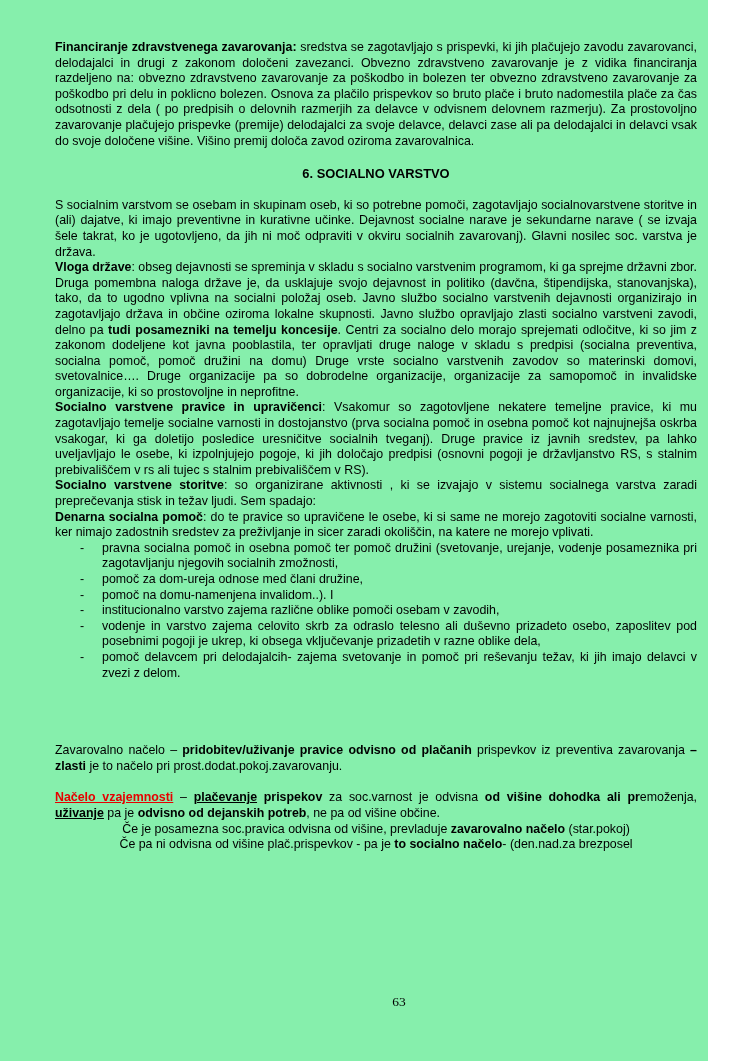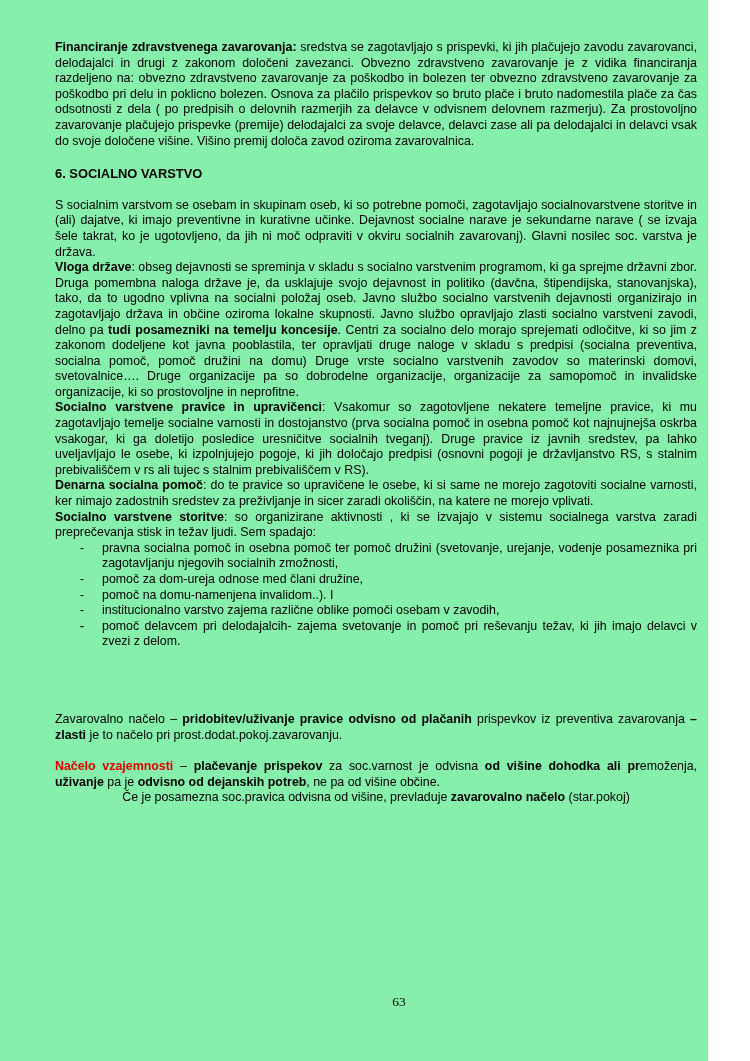--- a/index.html
+++ b/index.html
@@ -23,40 +23,40 @@
   }
   .doc-body p {
     margin: 0;
     text-align: justify;
   }
   .doc-body p.no-justify { text-align: center; }
   .doc-body h2 {
     font-size: 12.9px;
     font-weight: bold;
     margin: 17px 0 16px 0;
-    text-align: left;
+    text-align: center;
   }
   .doc-body ul {
     list-style: none;
     margin: 0;
     padding: 0;
   }
   .doc-body li {
     position: relative;
     padding-left: 47px;
     text-align: justify;
   }
   .doc-body li .dash {
     position: absolute;
     left: 25px;
     top: 0;
   }
   .spacer { width: 100%; }
   .b { font-weight: bold; }
-  .u { }
+  .u { text-decoration: underline; }
   .r { color: #e60000; }
   .page-footer {
     position: absolute;
     top: 994px;
     left: 0;
     width: 750px;
     text-align: center;
     font-family: "Liberation Serif", "DejaVu Serif", serif;
     font-size: 13.5px;
     color: #000000;
@@ -66,32 +66,33 @@
 </head>
 <body>
 
 <div class="page">
   <div class="doc-body">
       <p><span class="b">Financiranje zdravstvenega zavarovanja:</span><span>  sredstva se zagotavljajo  s prispevki, ki jih plačujejo zavodu zavarovanci, delodajalci in drugi z zakonom določeni   zavezanci. Obvezno zdravstveno zavarovanje je z vidika financiranja razdeljeno na: obvezno zdravstveno zavarovanje za poškodbo in bolezen ter obvezno zdravstveno zavarovanje za poškodbo pri delu in poklicno bolezen. Osnova za plačilo prispevkov   so bruto plače i bruto nadomestila plače   za čas odsotnosti z dela ( po predpisih o   delovnih razmerjih za delavce v   odvisnem delovnem   razmerju). Za prostovoljno zavarovanje plačujejo prispevke (premije) delodajalci za svoje delavce, delavci zase ali pa delodajalci in delavci   vsak do svoje določene višine. Višino premij določa zavod oziroma zavarovalnica.</span></p>
       <h2><span class="b">6. SOCIALNO VARSTVO</span></h2>
       <p><span> S socialnim varstvom se   osebam in skupinam oseb, ki so potrebne pomoči, zagotavljajo socialnovarstvene storitve in (ali) dajatve, ki imajo preventivne in kurativne učinke. Dejavnost socialne narave   je sekundarne narave ( se izvaja šele takrat, ko je ugotovljeno, da jih ni moč odpraviti   v okviru socialnih zavarovanj). Glavni nosilec soc. varstva je država.</span></p>
       <p><span class="b">Vloga države</span><span>:   obseg dejavnosti se spreminja v skladu s socialno varstvenim programom, ki ga sprejme državni zbor. Druga pomembna naloga države je, da   usklajuje svojo   dejavnost in politiko (davčna, štipendijska, stanovanjska), tako, da to ugodno vplivna na socialni položaj oseb. Javno službo socialno varstvenih   dejavnosti organizirajo   in zagotavljajo   država in občine oziroma lokalne skupnosti. Javno službo opravljajo zlasti   socialno varstveni zavodi, delno pa </span><span class="b">tudi posamezniki na temelju koncesije</span><span>. Centri za socialno delo   morajo sprejemati odločitve, ki so jim   z zakonom dodeljene kot javna pooblastila, ter opravljati druge naloge v skladu s predpisi (socialna preventiva, socialna pomoč, pomoč družini na domu) Druge vrste socialno varstvenih zavodov so materinski domovi, svetovalnice…. Druge organizacije pa so   dobrodelne organizacije, organizacije za samopomoč in invalidske organizacije, ki so prostovoljne in neprofitne.</span></p>
       <p><span class="b">Socialno varstvene pravice in upravičenci</span><span>: Vsakomur so zagotovljene nekatere temeljne pravice, ki mu   zagotavljajo   temelje socialne varnosti in dostojanstvo (prva socialna pomoč in osebna pomoč kot najnujnejša oskrba vsakogar, ki ga doletijo posledice uresničitve socialnih tveganj).   Druge pravice iz   javnih sredstev, pa lahko uveljavljajo le osebe, ki izpolnjujejo pogoje, ki jih določajo predpisi (osnovni pogoji je državljanstvo RS, s stalnim prebivališčem v rs ali tujec s stalnim prebivališčem v RS).</span></p>
+      <p><span class="b">Socialno varstvene storitve</span><span>: so organizirane   aktivnosti , ki se izvajajo   v sistemu socialnega varstva zaradi preprečevanja   stisk in težav ljudi. Sem spadajo:</span></p>
       <p><span class="b">Denarna socialna pomoč</span><span>: do te pravice so   upravičene le osebe, ki si same ne morejo zagotoviti socialne varnosti, ker nimajo zadostnih sredstev za preživljanje in sicer zaradi okoliščin, na katere ne morejo vplivati.</span></p>
-      <p><span class="b">Socialno varstvene storitve</span><span>: so organizirane   aktivnosti , ki se izvajajo   v sistemu socialnega varstva zaradi preprečevanja   stisk in težav ljudi. Sem spadajo:</span></p>
       <ul>
         <li><span class="dash">-</span><span>pravna socialna pomoč in osebna   pomoč ter pomoč družini (svetovanje, urejanje, vodenje posameznika pri zagotavljanju njegovih socialnih zmožnosti,</span></li>
         <li><span class="dash">-</span><span>pomoč za dom-ureja odnose med člani družine,</span></li>
         <li><span class="dash">-</span><span>pomoč na domu-namenjena invalidom..). I</span></li>
         <li><span class="dash">-</span><span>institucionalno varstvo   zajema različne oblike pomoči osebam v zavodih,</span></li>
-        <li><span class="dash">-</span></li>
+        <li><span class="dash">-</span><span>vodenje in varstvo zajema celovito skrb za   odraslo telesno ali duševno prizadeto osebo, zaposlitev pod posebnimi pogoji je ukrep, ki   obsega vključevanje prizadetih v razne oblike dela,</span></li>
         <li><span class="dash">-</span><span>pomoč delavcem pri delodajalcih- zajema svetovanje in pomoč pri reševanju težav, ki jih imajo delavci v zvezi z delom.</span></li>
       </ul>
       <div class="spacer" style="height: 62px;"></div>
       <p><span>Zavarovalno načelo – </span><span class="b">pridobitev/uživanje pravice odvisno od plačanih</span><span>   prispevkov iz preventiva zavarovanja </span><span class="b">– zlasti</span><span> je to načelo pri prost.dodat.pokoj.zavarovanju.</span></p>
       <div class="spacer" style="height: 16px;"></div>
       <p><span class="b u r">Načelo vzajemnosti</span><span> – </span><span class="b u">plačevanje</span><span class="b"> prispekov</span><span> za soc.varnost je odvisna </span><span class="b">od višine dohodka ali pr</span><span>emoženja, </span><span class="b u">uživanje</span><span> pa je </span><span class="b">odvisno od dejanskih potreb</span><span>, ne pa od višine občine.</span></p>
       <p class="no-justify"><span>Če je posamezna soc.pravica odvisna od višine, prevladuje </span><span class="b">zavarovalno načelo</span><span> (star.pokoj)</span></p>
+      <p class="no-justify"><span>Če pa ni odvisna od višine plač.prispevkov   - pa je </span><span class="b">to socialno načelo</span><span>- (den.nad.za brezposel</span></p>
     </div>
   <div class="page-footer">
     <span>63</span>
   </div>
 </div>
 
 </body></html>

